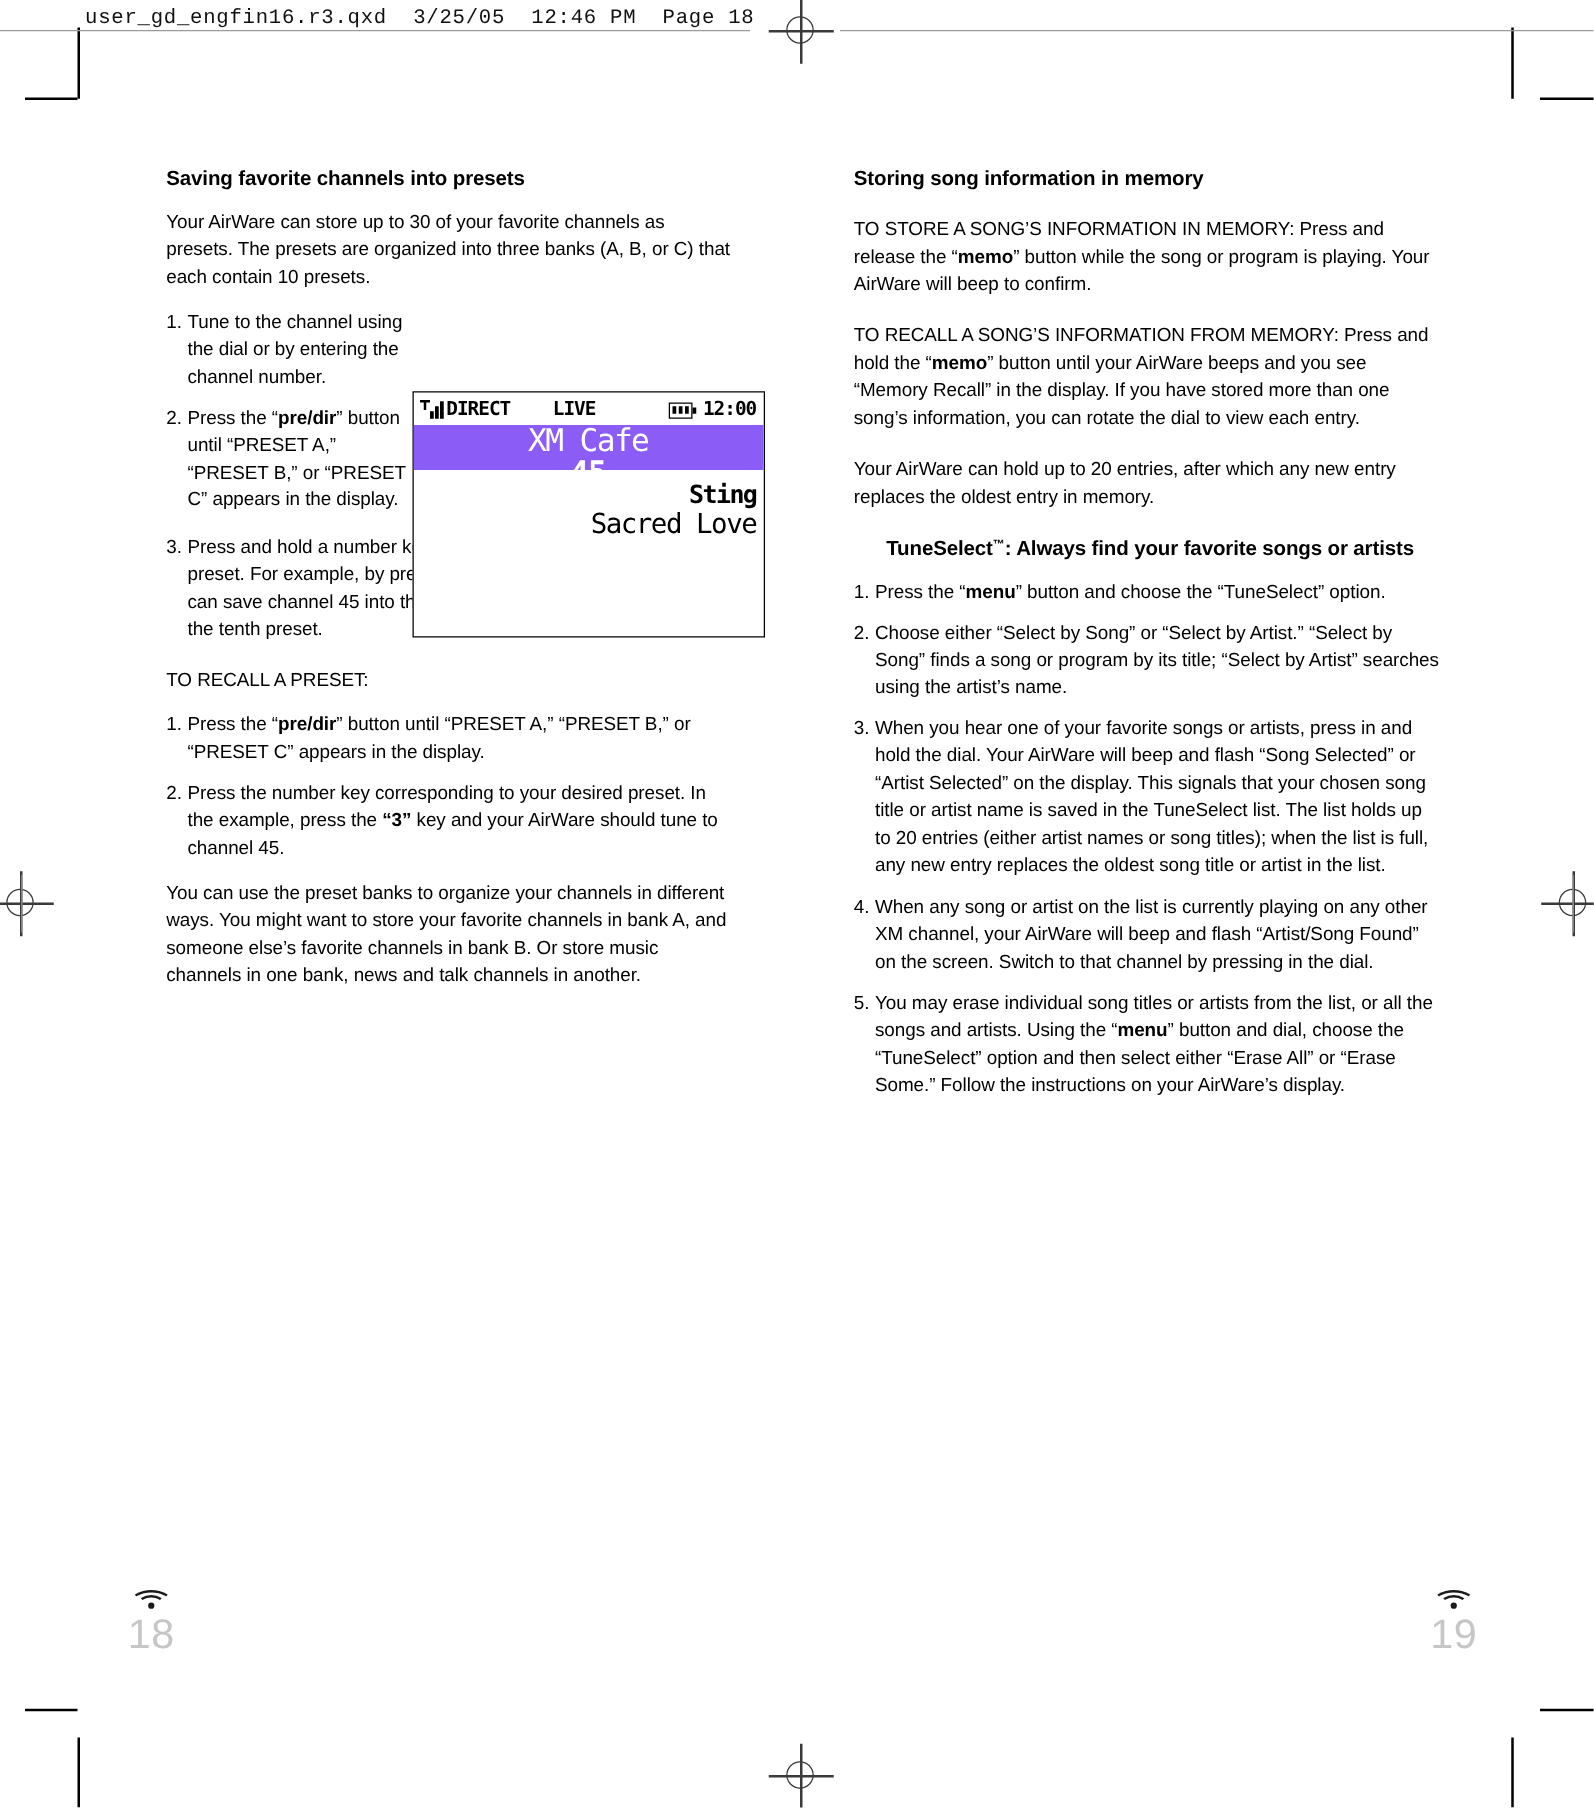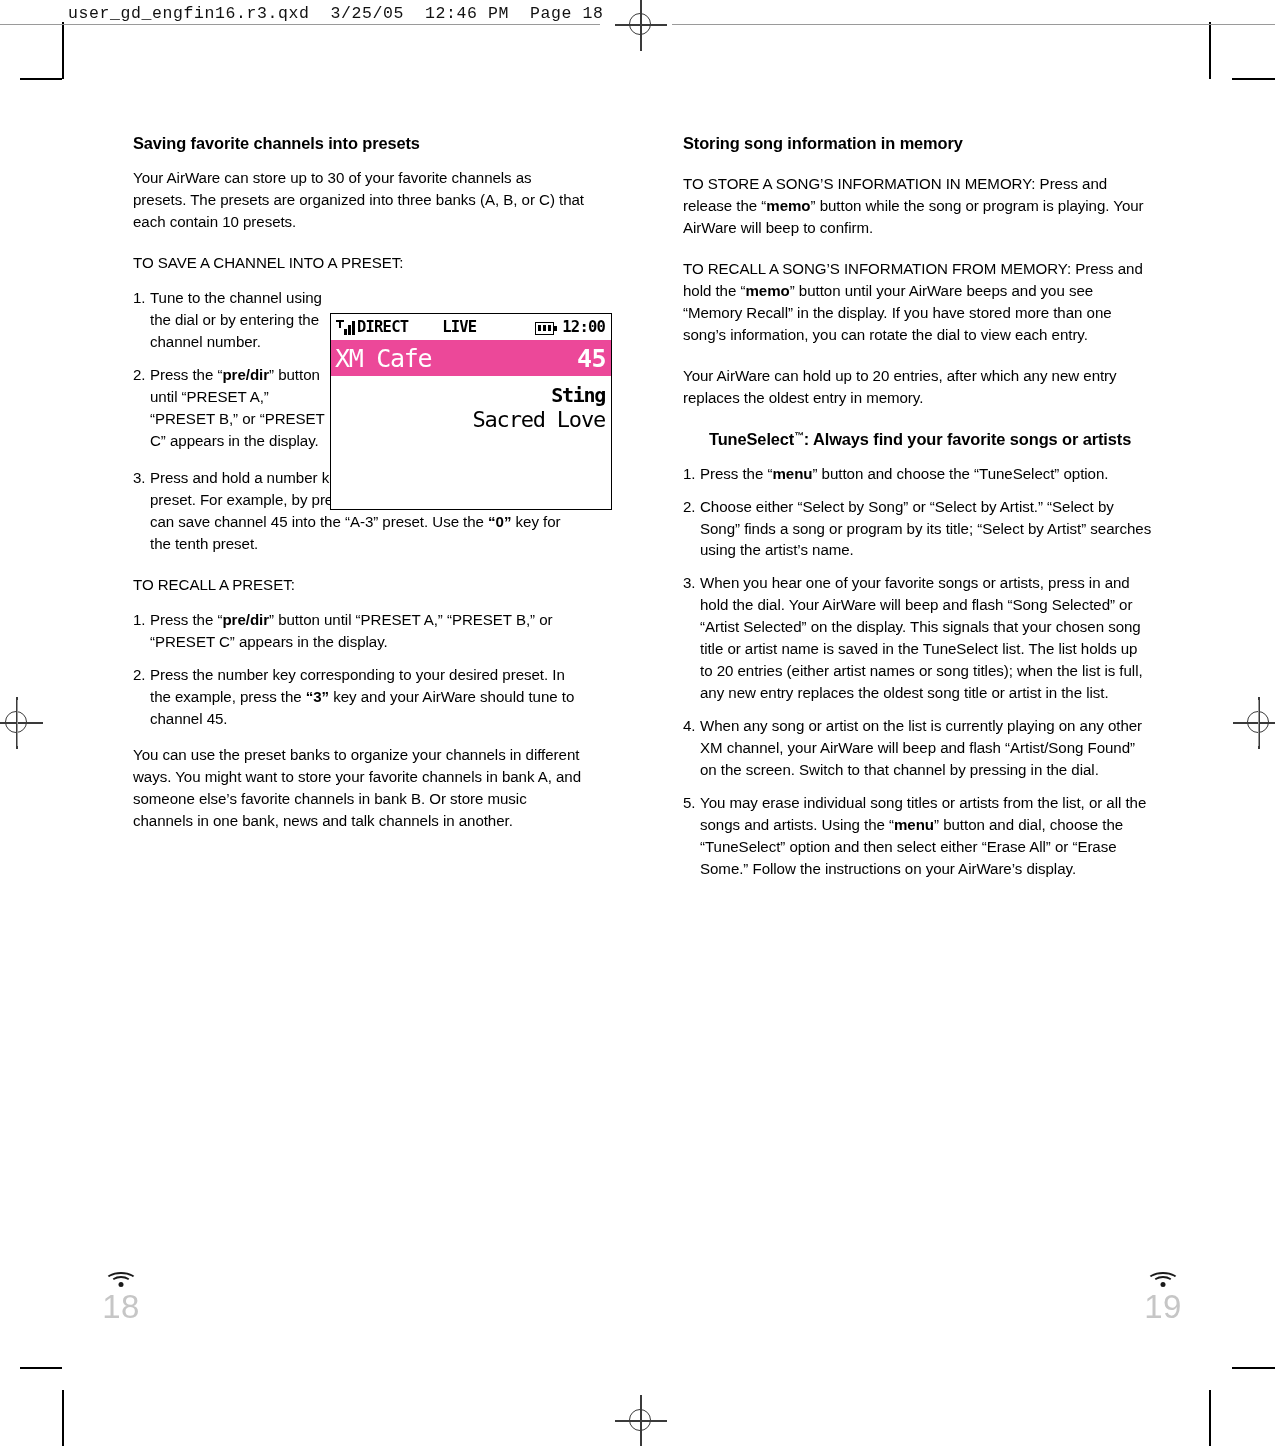--- a/index.html
+++ b/index.html
@@ -221,28 +221,29 @@
     position: absolute;
     left: 3px; top: 3.2px;
     width: 13px; height: 6.6px;
     background:
       linear-gradient(#000,#000) 0 0/3px 100% no-repeat,
       linear-gradient(#000,#000) 5px 0/3px 100% no-repeat,
       linear-gradient(#000,#000) 10px 0/3px 100% no-repeat;
   }
 
   .lcd-channel {
-    background: #ec4899;
+    background: #8b5cf6;
     color: #ffffff;
     height: 36px;
     display: flex;
     align-items: center;
     justify-content: space-between;
     padding: 0 5px 0 4px;
     box-sizing: border-box;
+    flex-direction: column;
   }
   .lcd-channel .name {
     font-size: 25px;
     letter-spacing: -1.3px;
     line-height: 1;
   }
   .lcd-channel .numv {
     font-size: 25px;
     font-weight: bold;
     letter-spacing: -0.6px;
@@ -343,21 +344,20 @@
 </div>
 <div class="trim-rule-v" style="left:17px;   top:700px; height:46px;"></div>
 <div class="trim-rule-v" style="left:1258px; top:700px; height:46px;"></div>
 
 <div class="col col-left">
 
   <h2 class="sec">Saving favorite channels into presets</h2>
 
   <p class="body">Your AirWare can store up to 30 of your favorite channels as presets. The presets are organized into three banks (A, B, or C) that each contain 10 presets.</p>
 
-  <p class="caps spacer-before">TO SAVE A CHANNEL INTO A PRESET:</p>
 
   <div class="li narrow">
     <span class="num">1.</span>
     <span>Tune to the channel using the dial or by entering the channel number.</span>
   </div>
 
   <div class="li narrow">
     <span class="num">2.</span>
     <span>Press the “</span><b>pre/dir</b><span>” button until “PRESET A,” “PRESET B,” or “PRESET C” appears in the display.</span>
   </div>

